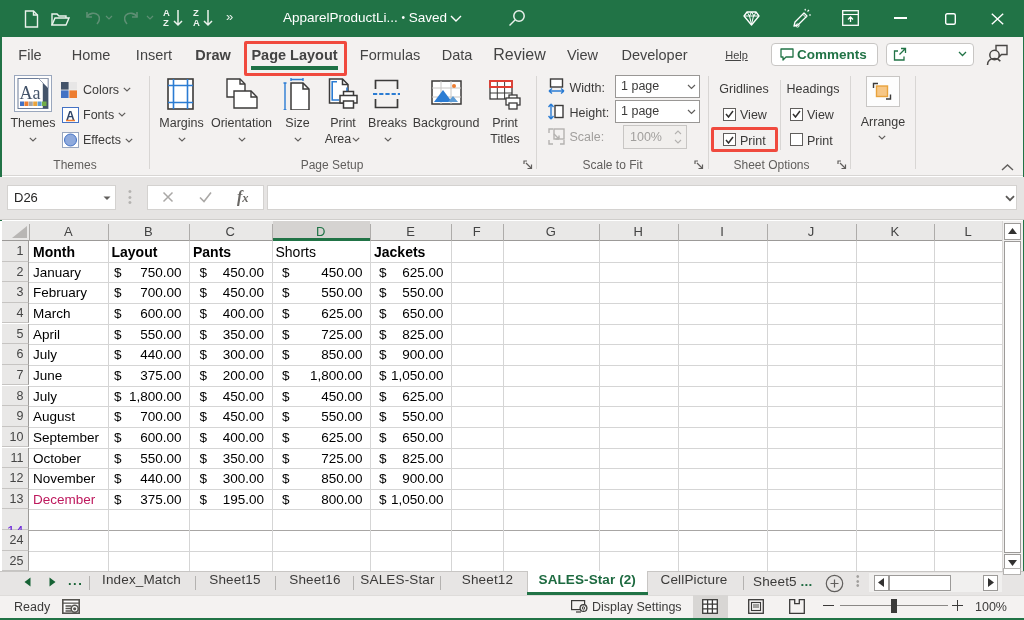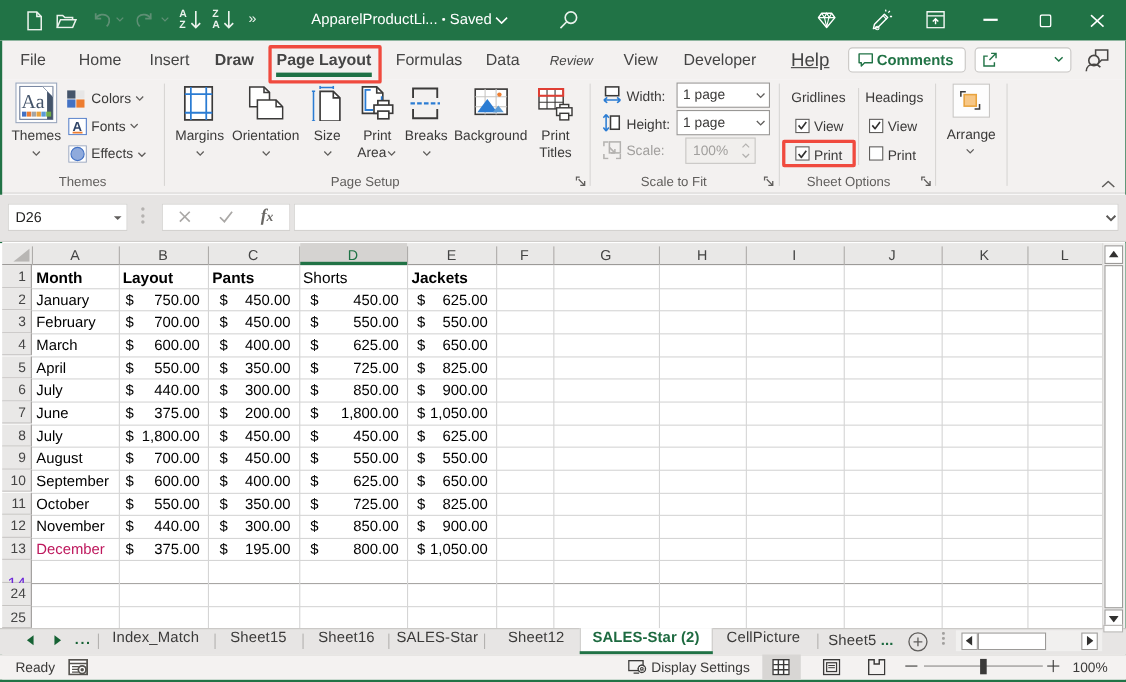--- a/index.html
+++ b/index.html
@@ -72,24 +72,24 @@
     <path d="M0.8 0.8l11.4 10.4M12.2 0.8L0.8 11.2" stroke="#fff" stroke-width="1.4"></path>
   </svg>
 <div class="abs" style="left:0;top:37px;width:1024px;height:35px;background:#f3f1f0;"></div>
 <div class="abs ctr" style="left:-25px;top:46px;width:110px;height:18px;font-size:14.5px;color:#444;font-weight:normal;">File</div>
 <div class="abs ctr" style="left:36px;top:46px;width:110px;height:18px;font-size:14.5px;color:#444;font-weight:normal;">Home</div>
 <div class="abs ctr" style="left:99px;top:46px;width:110px;height:18px;font-size:14.5px;color:#444;font-weight:normal;">Insert</div>
 <div class="abs ctr" style="left:158px;top:46px;width:110px;height:18px;font-size:14.5px;color:#444;font-weight:bold;">Draw</div>
 <div class="abs ctr" style="left:239.5px;top:46px;width:110px;height:18px;font-size:14.5px;color:#444;font-weight:bold;">Page Layout</div>
 <div class="abs ctr" style="left:335px;top:46px;width:110px;height:18px;font-size:14.5px;color:#444;font-weight:normal;">Formulas</div>
 <div class="abs ctr" style="left:402px;top:46px;width:110px;height:18px;font-size:14.5px;color:#444;font-weight:normal;">Data</div>
-<div class="abs ctr" style="left:464.5px;top:46px;width:110px;height:18px;font-size:12px;color:#444;font-weight:normal;font-style:italic;">Review</div>
+<div class="abs ctr" style="left:464.5px;top:46px;width:110px;height:18px;font-size:16px;color:#444;font-weight:normal;">Review</div>
 <div class="abs ctr" style="left:527.5px;top:46px;width:110px;height:18px;font-size:14.5px;color:#444;font-weight:normal;">View</div>
 <div class="abs ctr" style="left:599.5px;top:46px;width:110px;height:18px;font-size:14.5px;color:#444;font-weight:normal;">Developer</div>
-<div class="abs ctr" style="left:671.5px;top:46px;width:130px;height:18px;font-size:17px;color:#444;font-weight:normal;text-decoration:underline;">Help</div>
+<div class="abs ctr" style="left:671.5px;top:46px;width:130px;height:18px;font-size:11px;color:#444;font-weight:normal;text-decoration:underline;">Help</div>
 <div class="abs" style="left:251px;top:66px;width:87px;height:3.5px;background:#1e7145;"></div>
 <div class="abs" style="left:243.5px;top:40.5px;width:103px;height:35px;border:3.5px solid #f04a3e;border-radius:2px;z-index:60;"></div>
 <div class="abs" style="left:770.5px;top:42.5px;width:107px;height:23px;background:#fff;border:1px solid #c8c6c4;border-radius:4px;"></div>
 <svg class="abs" style="left:780px;top:48px" width="14" height="13" viewBox="0 0 14 13">
     <path d="M1 1h12v8H6l-3 3V9H1z" fill="none" stroke="#217346" stroke-width="1.3" stroke-linejoin="round"></path>
   </svg>
 <div class="abs" style="left:797px;top:47px;font-size:13.5px;font-weight:bold;color:#217346;">Comments</div>
 <div class="abs" style="left:886px;top:42.5px;width:88px;height:23px;background:#fff;border:1px solid #c8c6c4;border-radius:4px;"></div>
 <svg class="abs" style="left:893px;top:47px" width="14" height="14" viewBox="0 0 14 14">
     <path d="M5 4H1.5v9H11V9.5" fill="none" stroke="#217346" stroke-width="1.3"></path>

